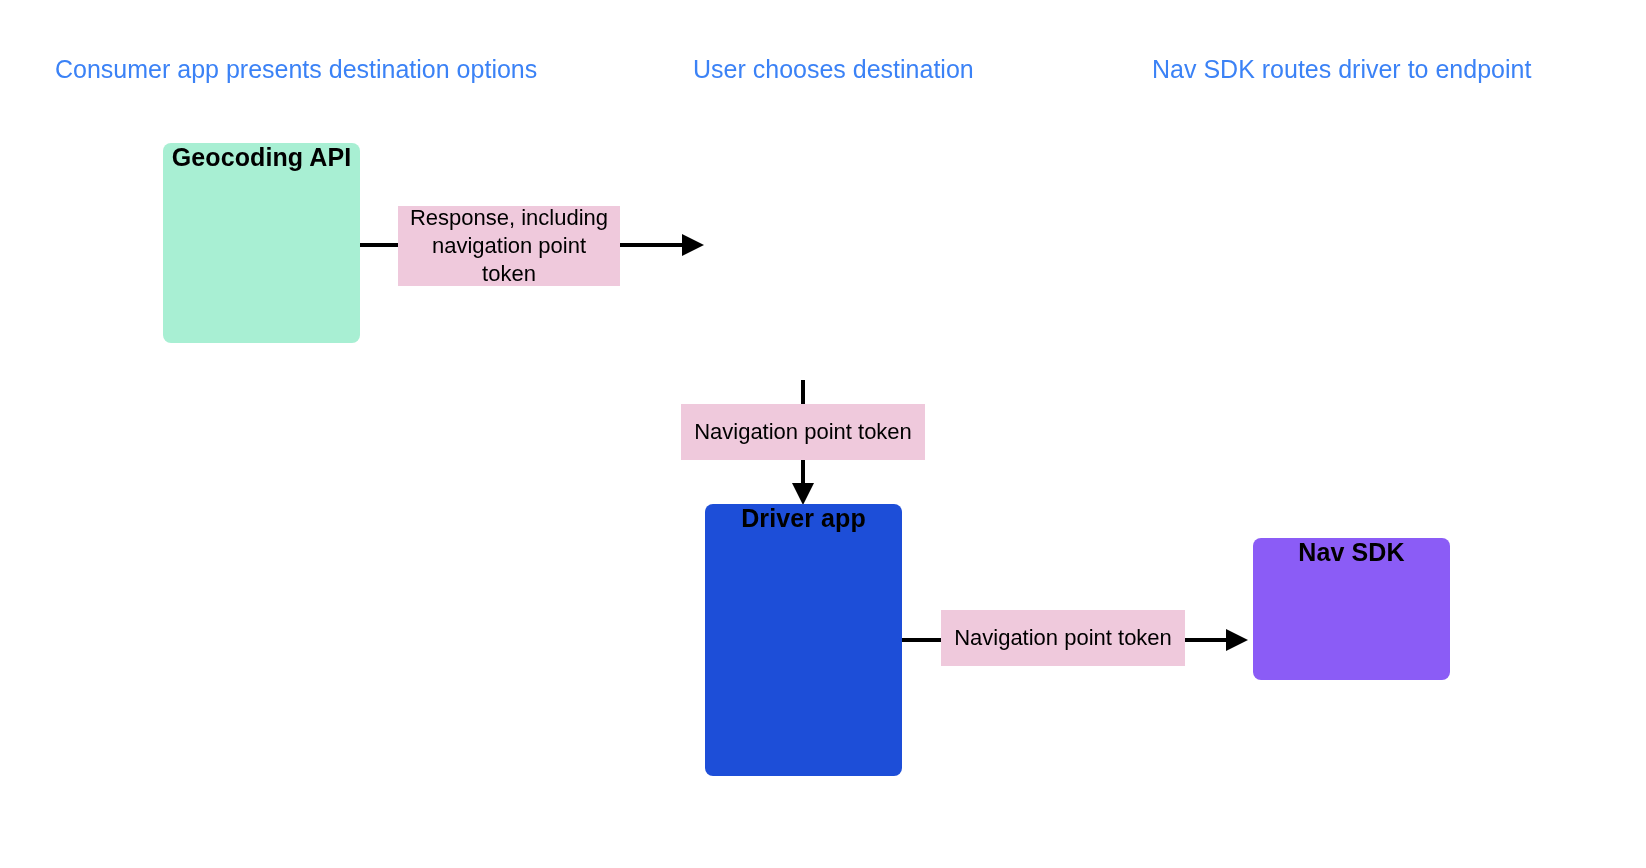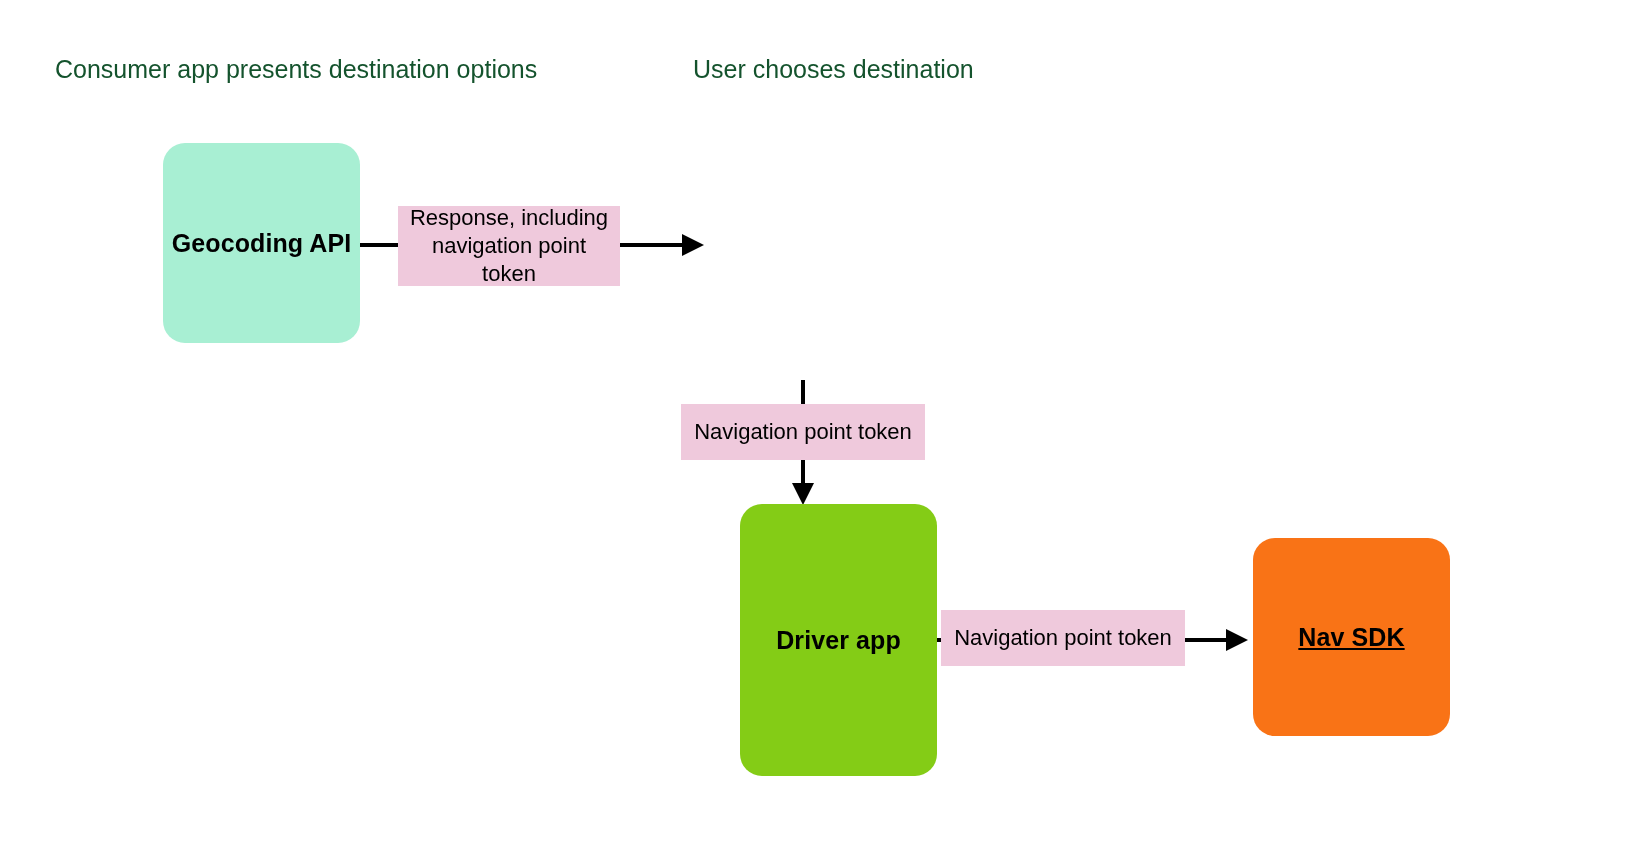--- a/index.html
+++ b/index.html
@@ -18,34 +18,34 @@
     height: 868px;
     background: #ffffff;
     overflow: hidden;
   }
 
   
   .col-heading {
     position: absolute;
     font-size: 25px;
     line-height: 30px;
-    color: #14532d;
+    color: #3b82f6;
     white-space: nowrap;
     font-weight: 400;
   }
   #heading-0 { left: 55px;   top: 54px; }
   #heading-1 { left: 669px;  top: 54px; margin-left: 24px; }
   #heading-2 { left: 1152px; top: 54px; }
 
   
   .node {
     position: absolute;
-    border-radius: 22px;
+    border-radius: 8px;
     display: flex;
-    align-items: center;
+    align-items: flex-start;
     justify-content: center;
     box-sizing: border-box;
     z-index: 3;
   }
   .node-label {
     font-size: 25px;
     font-weight: 700;
     color: #000000;
     text-align: center;
     white-space: nowrap;
@@ -55,29 +55,28 @@
     left: 163px; top: 143px;
     width: 197px; height: 200px;
     background: #A8EFD3;
   }
   #node-consumer-app {
     left: 705px; top: 110px;
     width: 197px; height: 270px;
     background: #7FC2F0;
   }
   #node-driver-app {
-    left: 740px; top: 504px;
+    left: 705px; top: 504px;
     width: 197px; height: 272px;
-    background: #84cc16;
+    background: #1d4ed8;
   }
   #node-nav-sdk {
     left: 1253px; top: 538px;
-    width: 197px; height: 198px;
-    background: #f97316;
-    text-decoration: underline;
+    width: 197px; height: 142px;
+    background: #8b5cf6;
   }
 
   
   .connector {
     position: absolute;
     background: #000000;
     z-index: 1;
   }
   .connector-h { height: 4px; }
   .connector-v { width: 4px; }
@@ -142,20 +141,21 @@
     width: 244px; height: 56px;
   }
 </style>
 </head>
 <body>
 
 <div id="diagram-root">
 
   <div class="col-heading" id="heading-0">Consumer app presents destination options</div>
   <div class="col-heading" id="heading-1">User chooses destination</div>
+  <div class="col-heading" id="heading-2">Nav SDK routes driver to endpoint</div>
 
   <div class="connector connector-h" id="edge-geocoding-to-consumer"></div>
   <div class="arrowhead arrowhead-right" id="arrow-to-consumer"></div>
 
   <div class="connector connector-v" id="edge-consumer-to-driver"></div>
   <div class="arrowhead arrowhead-down" id="arrow-to-driver"></div>
 
   <div class="connector connector-h" id="edge-driver-to-navsdk"></div>
   <div class="arrowhead arrowhead-right" id="arrow-to-nav-sdk"></div>
 

